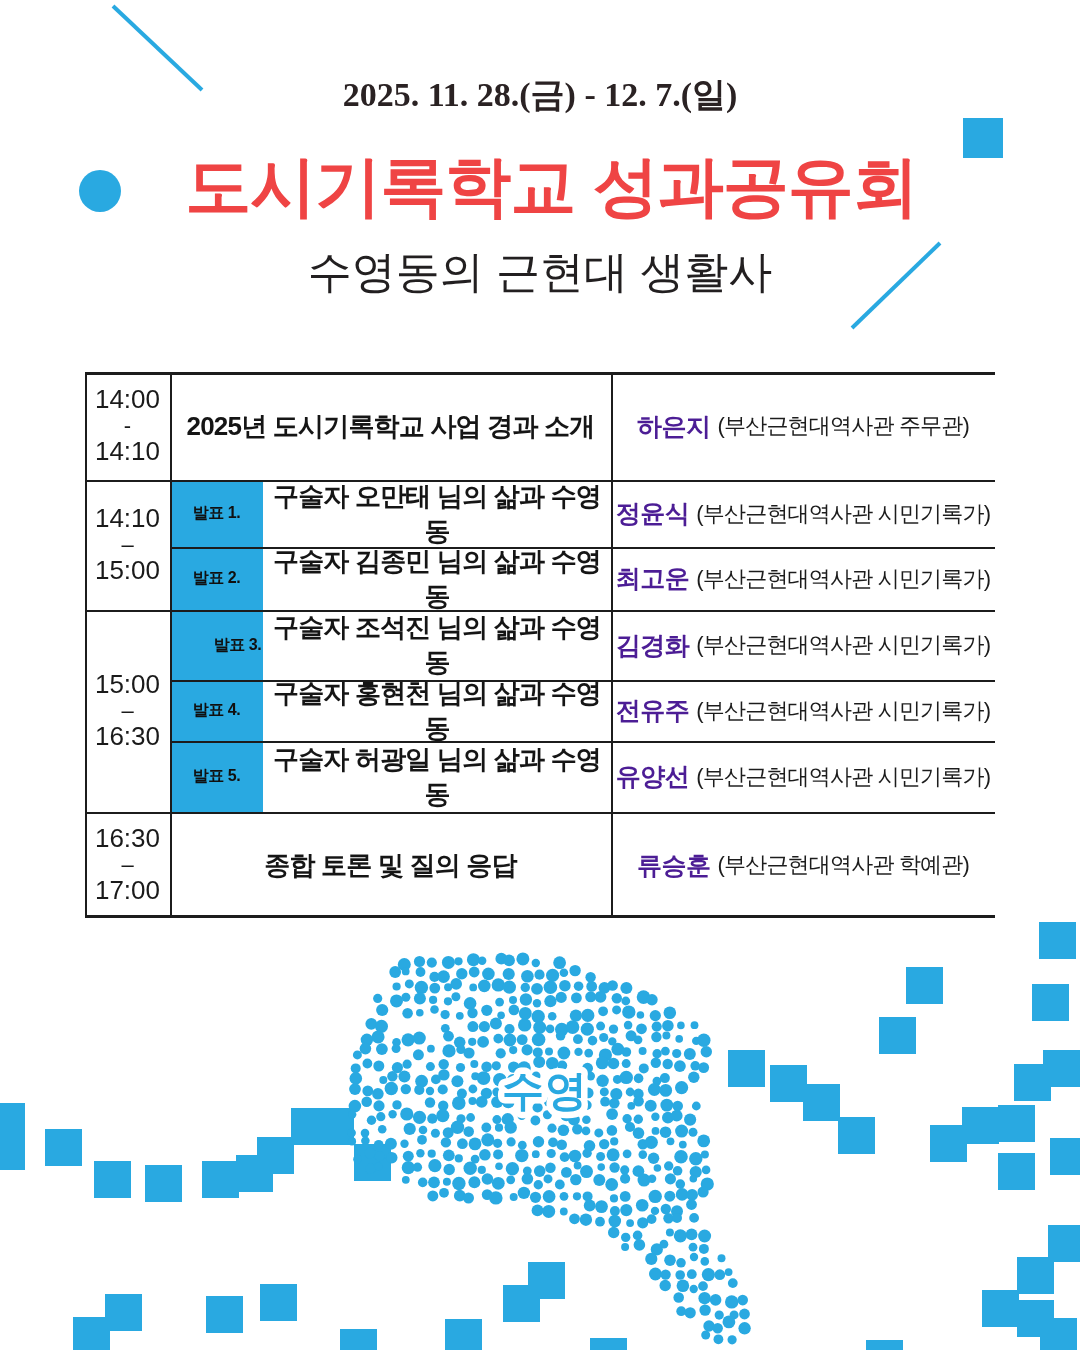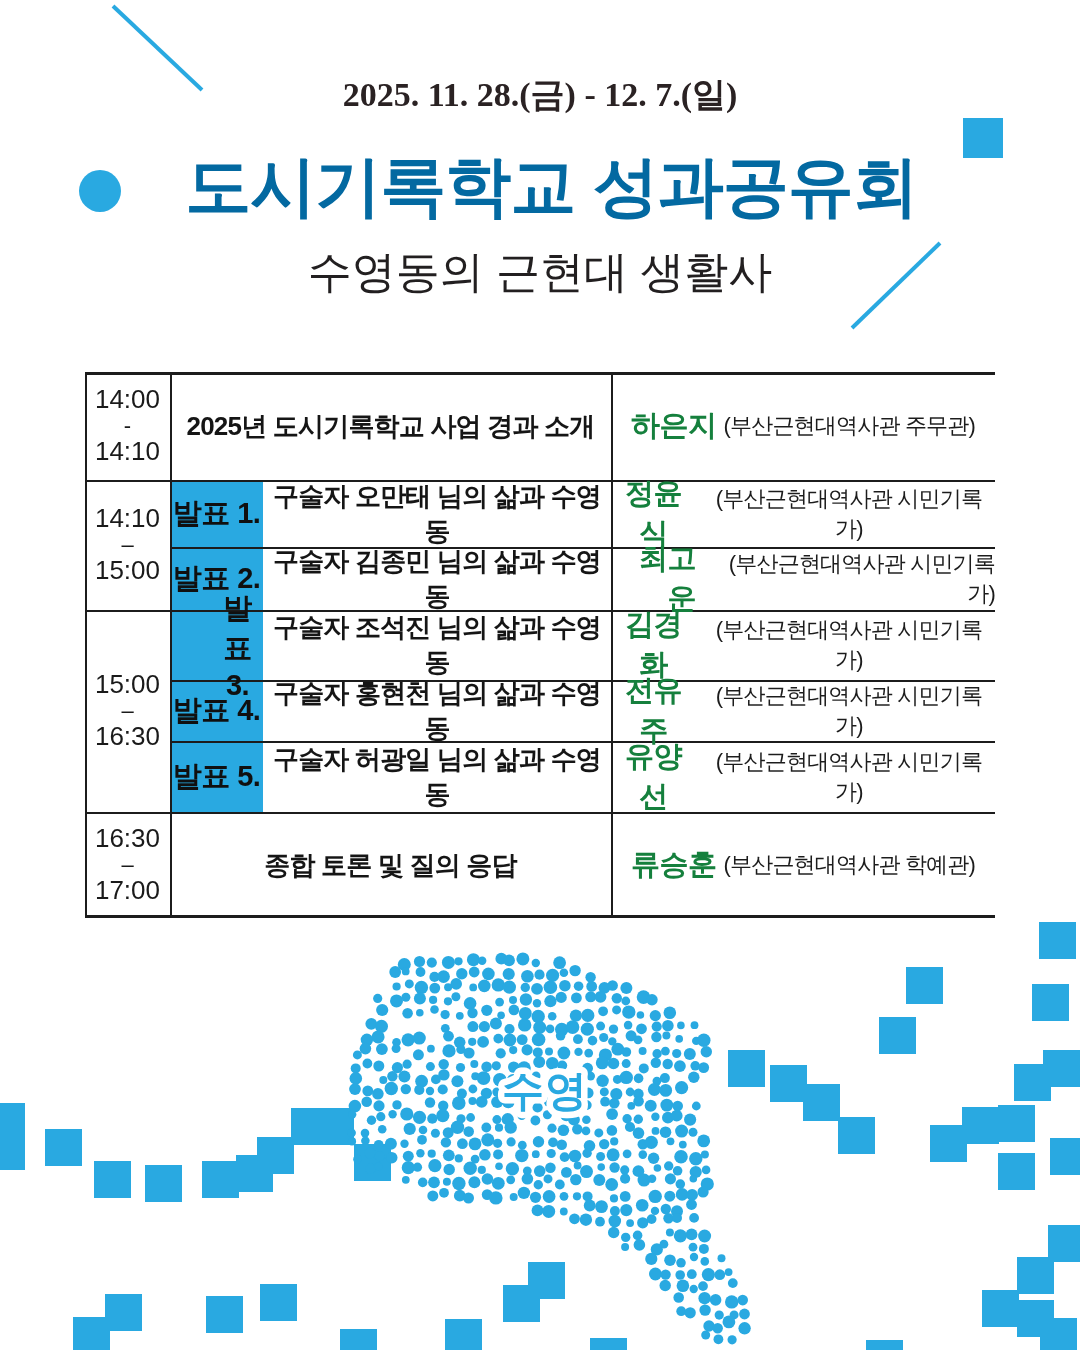--- a/index.html
+++ b/index.html
@@ -10,21 +10,21 @@
   }
   
   .date-range {
     position:absolute; top:72px; left:0; width:1080px;
     text-align:center; font-family:"Liberation Serif", serif;
     font-size:34px; font-weight:600; color:#2a2223; letter-spacing:0px;
   }
   .event-title {
     position:absolute; top:142px; left:0; width:1080px;
     text-align:center; font-size:66px; font-weight:800;
-    color:#0369a1; letter-spacing:-1px;padding-left:23px;
+    color:#ef4444; letter-spacing:-1px;padding-left:23px;
   }
   .event-subtitle {
     position:absolute; top:243px; left:0; width:1080px;
     text-align:center; font-size:44px; font-weight:500; color:#221f20;
   }
   .title-bullet {
     position:absolute; left:79px; top:170px; width:42px; height:42px;
     border-radius:50%; background:#29a9e1;
   }
   .decor-square-top {
@@ -37,24 +37,24 @@
     position:absolute; left:85px; top:372px; width:910px; height:546px;
   }
   .hline, .vline { position:absolute; background:#1c1c1c; }
   .cell {
     position:absolute; display:flex; align-items:center; justify-content:center;
     text-align:center;
   }
   .time-cell { flex-direction:column; font-size:26px; font-weight:500; line-height:1.22; color:#1a1a1a; }
   .time-cell .dash { font-size:22px; line-height:0.9; }
   .label-block { position:absolute; background:#29a9e1; }
-  .pres-label { font-size:29px; font-weight:700; color:#101010; letter-spacing:-0.5px; }
+  .pres-label { font-size:16px; font-weight:700; color:#101010; letter-spacing:-0.5px; }
   .topic-cell { font-size:26px; font-weight:600; color:#151515; letter-spacing:-0.8px; }
   .person-cell { gap:7px; }
-  .person-name { font-size:29px; font-weight:700; color:#15803d; letter-spacing:-0.5px; }
+  .person-name { font-size:25px; font-weight:700; color:#4c1d95; letter-spacing:-0.5px; }
   .person-affil { font-size:22px; font-weight:400; color:#1c1c1c; letter-spacing:-0.8px; }
   
   .bottom-art { position:absolute; left:0; top:920px; width:1080px; height:430px; }
   .map-label-text {
     font-family:"Liberation Sans", sans-serif; font-size:42px; font-weight:700;
     paint-order:stroke; stroke:#ffffff; stroke-width:13px;
     stroke-linejoin:round; fill:#29a9e1; letter-spacing:1px;
   }
 </style>
 </head>

